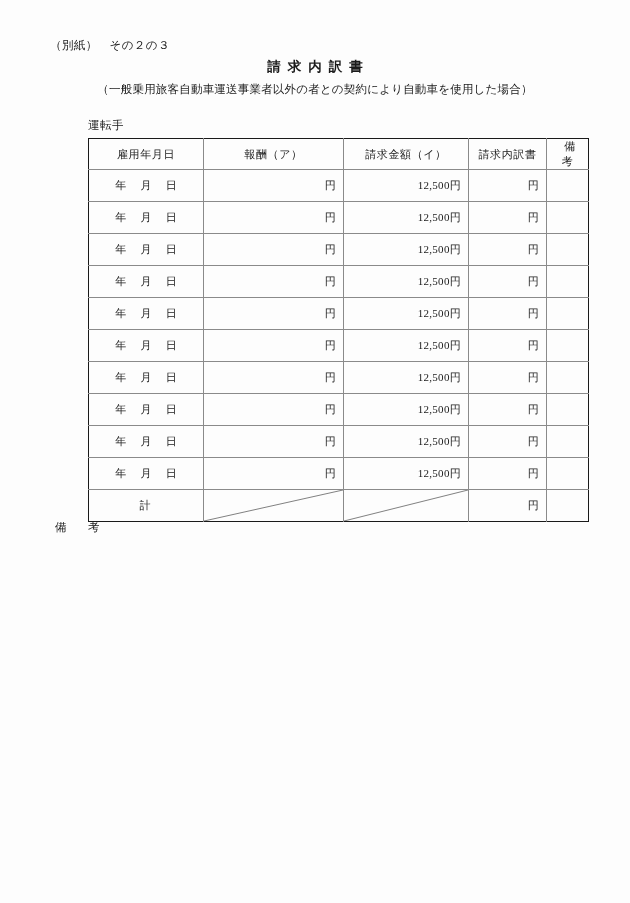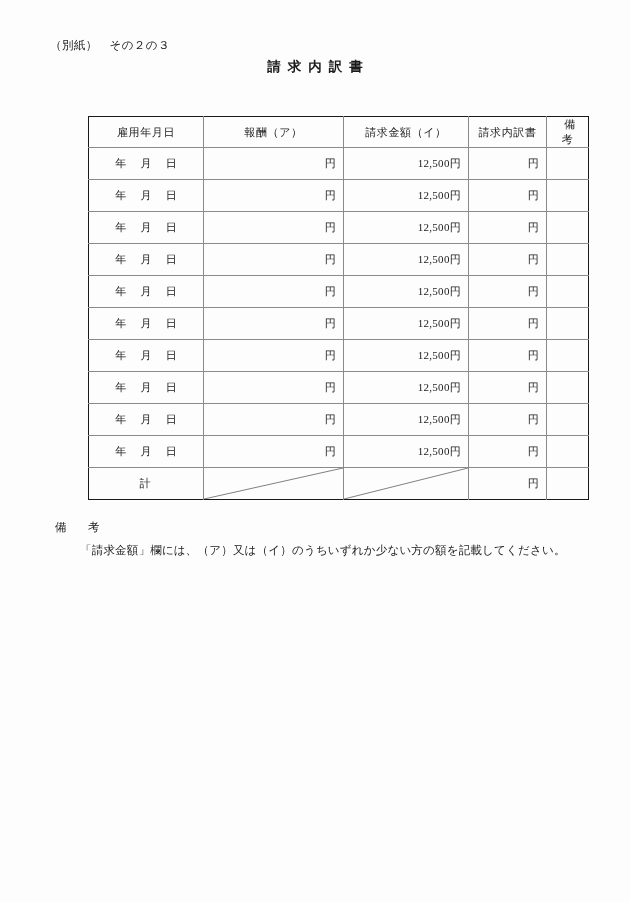--- a/index.html
+++ b/index.html
@@ -63,21 +63,21 @@
     left: 88px;
     top: 118px;
     font-size: 11.5px;
     letter-spacing: 0.5px;
   }
 
   
   .form-table {
     position: absolute;
     left: 88px;
-    top: 116px;
+    top: 138px;
     width: 500px;
     border-collapse: collapse;
     table-layout: fixed;
     font-size: 11px;
   }
   .form-table td,
   .form-table th {
     border: 1px solid #8a8a8a;
     height: 31px;
     padding: 0 7px;
@@ -173,20 +173,21 @@
 </style>
 </head>
 <body>
 
 <div class="page">
 
   <div class="doc-ref">（別紙）　その２の３</div>
 
   <div class="doc-title">請求内訳書</div>
 
+  <div class="doc-subtitle">（一般乗用旅客自動車運送事業者以外の者との契約により自動車を使用した場合）</div>
 
   <div class="table-caption">運転手</div>
 
   <table class="form-table">
     <colgroup>
       <col class="col-date">
       <col class="col-reward">
       <col class="col-limit">
       <col class="col-claim">
       <col class="col-note">
@@ -344,15 +345,14 @@
             </svg>
           </td>
           <td class="amt-cell">円</td>
           <td></td>
         </tr>
       </tbody>
   </table>
 
   <div class="notes-heading">備　考</div>
 
-  <div class="notes-body">「請求金額」欄には、（ア）又は（イ）のうちいずれか少ない方の額を記載してください。</div>
 
 </div>
 
 </body></html>

